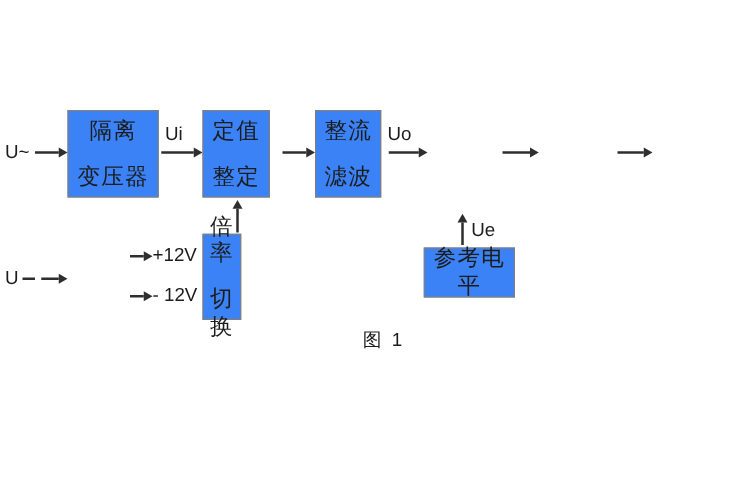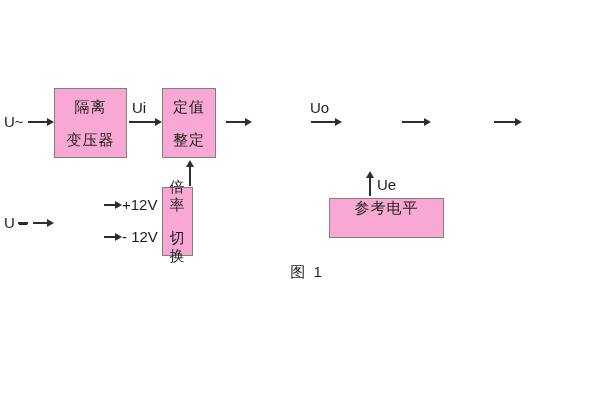--- a/index.html
+++ b/index.html
@@ -9,22 +9,22 @@
     --text:#1c1c1c;
   }
   html,body{margin:0;padding:0;background:#fff;}
   body{font-family:"Liberation Sans","DejaVu Sans",sans-serif;}
   #stage{
     position:relative;width:600px;height:400px;background:var(--bg);
     overflow:hidden;
   }
   .box{
     position:absolute;box-sizing:border-box;border:1px solid var(--border);
-    background:#f9a8d4;display:flex;flex-direction:column;
-    justify-content:center;gap:15px;color:var(--text);font-size:15px;
+    background:#3b82f6;display:flex;flex-direction:column;align-items:center;
+    justify-content:center;gap:15px;color:var(--text);font-size:18px;
     letter-spacing:1px;line-height:1.2;text-align:center;
   }
   .lbl{
     position:absolute;color:var(--text);font-size:15px;line-height:18px;
     white-space:nowrap;
   }
   .arrow-r{position:absolute;height:2px;background:var(--line);}
   .arrow-r::after{
     content:"";position:absolute;right:-7px;top:-3px;width:0;height:0;
     border-top:4px solid transparent;border-bottom:4px solid transparent;
@@ -50,31 +50,35 @@
   <div class="box" style="left:54px;top:88px;width:73px;height:70px">
     <span>隔离</span>
     <span>变压器</span>
   </div>
 
   <div class="box" style="left:162px;top:88px;width:54px;height:70px">
     <span>定值</span>
     <span>整定</span>
   </div>
 
+  <div class="box" style="left:252px;top:88px;width:53px;height:70px">
+    <span>整流</span>
+    <span>滤波</span>
+  </div>
 
 
 
 
 
   <div class="box" style="left:162px;top:187px;width:31px;height:69px">
     <span>倍率</span>
     <span>切换</span>
   </div>
 
-  <div class="box" style="left:329px;top:198px;width:115px;height:40px;flex-direction:row;gap:0">
+  <div class="box" style="left:339px;top:198px;width:73px;height:40px;flex-direction:row;gap:0">
     <span>参考电平</span>
   </div>
 
   <div class="lbl" style="left:4px;top:113px">U~</div>
   <div class="lbl" style="left:4px;top:214px">U –</div>
 
   <div class="lbl" style="left:132px;top:99px">Ui</div>
   <div class="lbl" style="left:310px;top:99px">Uo</div>
   <div class="lbl" style="left:377px;top:176px">Ue</div>
   <div class="lbl" style="left:122px;top:196px">+12V</div>

